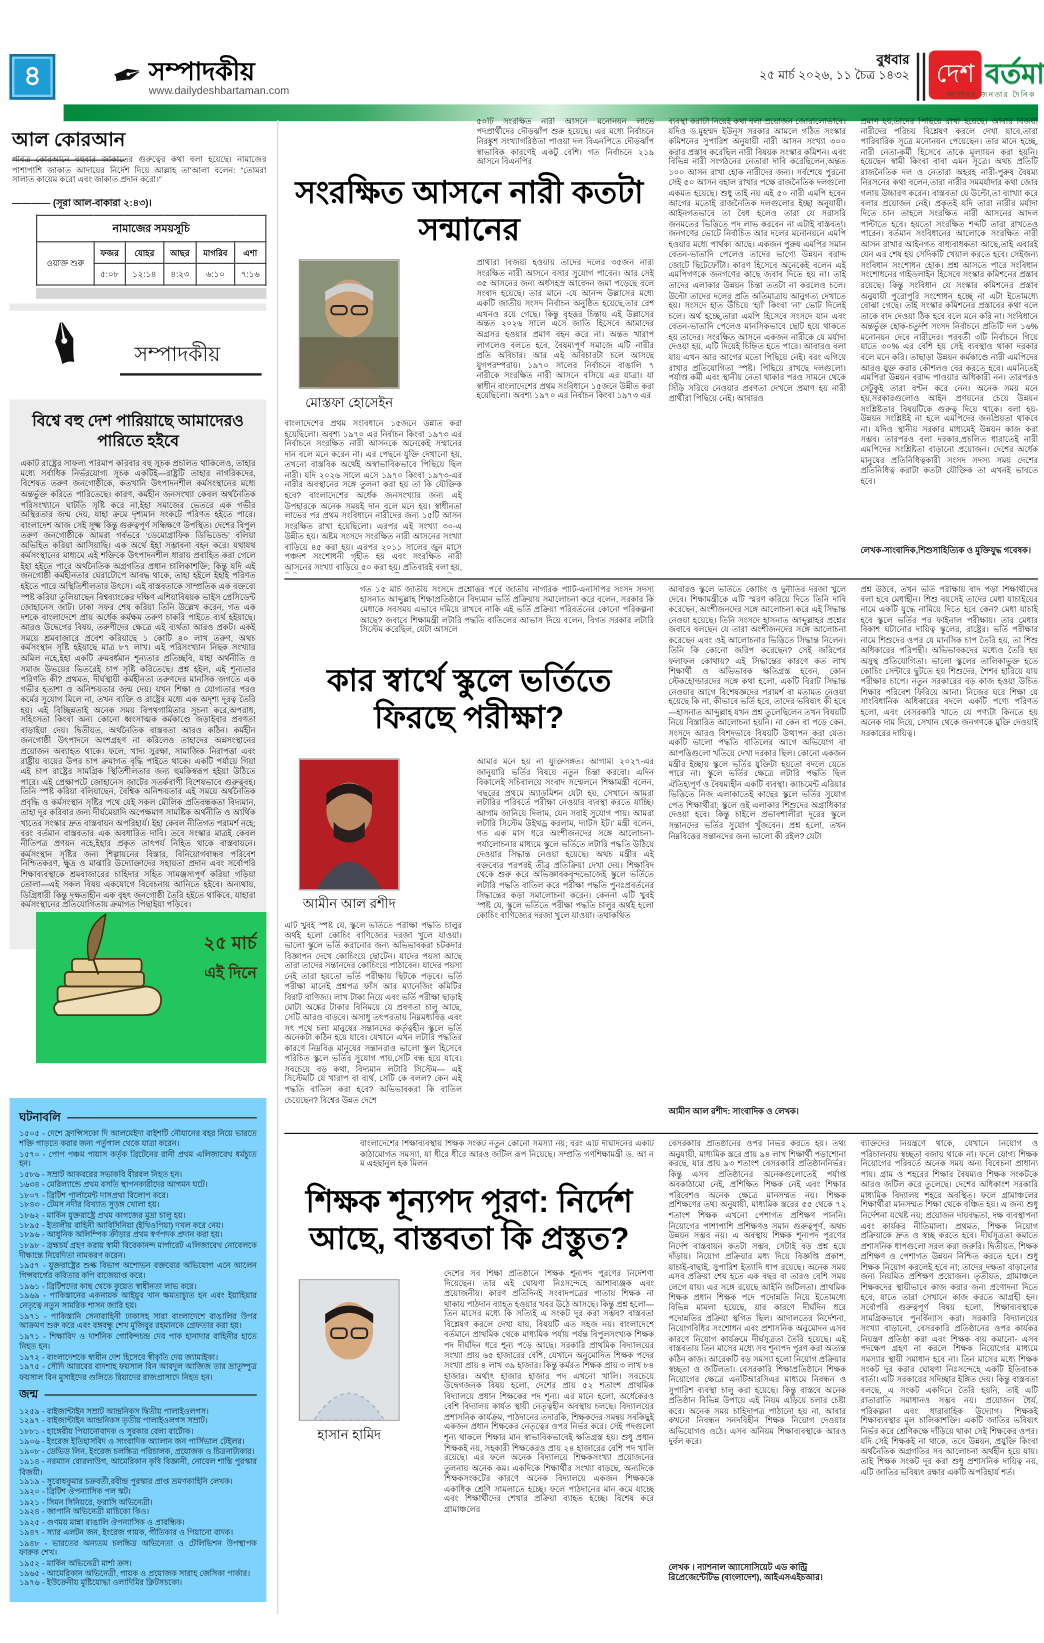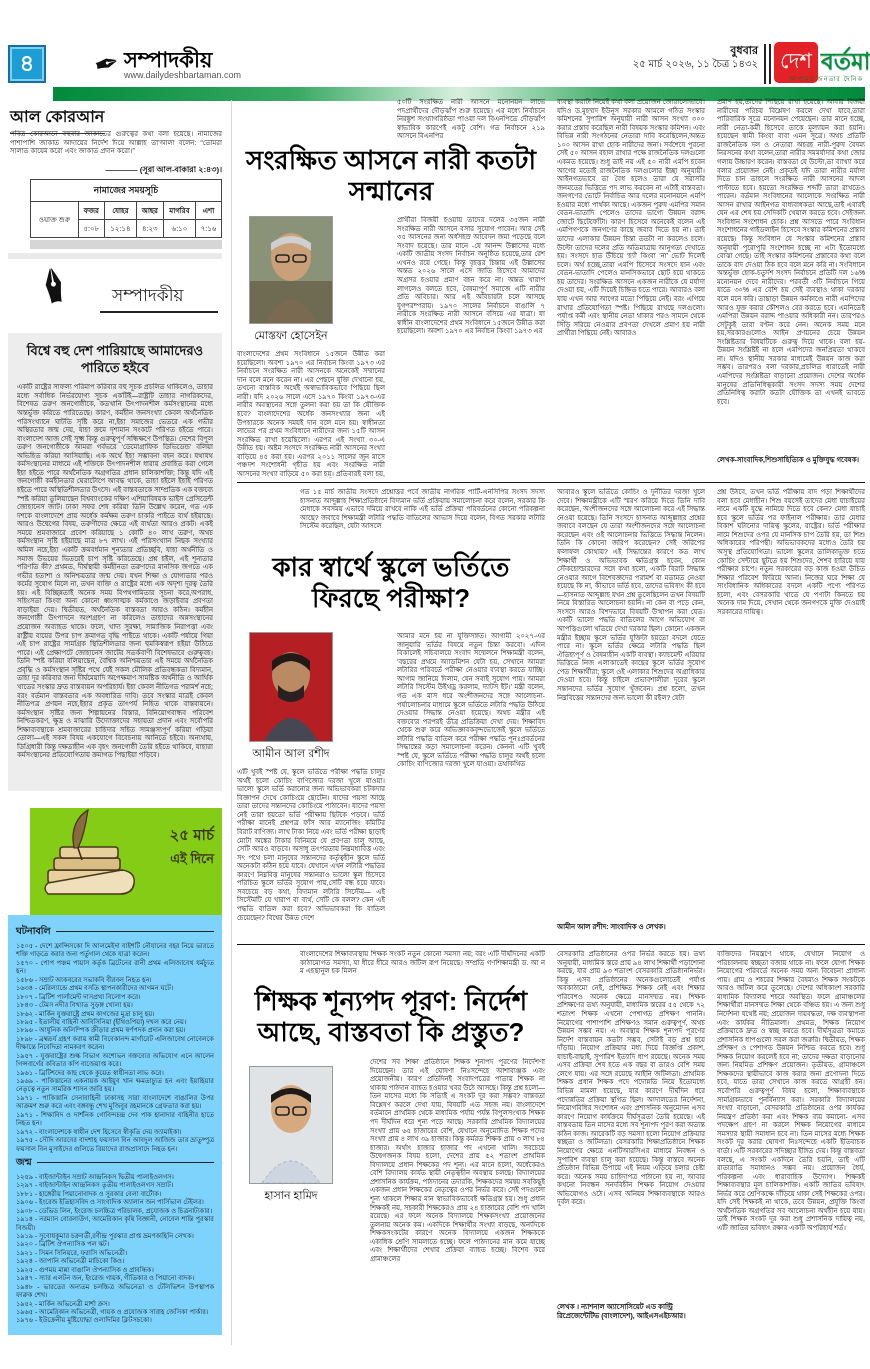--- a/index.html
+++ b/index.html
@@ -24,32 +24,32 @@
   .logo .p1{background:#e32227;color:#fff;font-weight:normal;font-size:21px;padding:3px 6px;border-radius:5px;}
   .logo .p2{color:#00913f;font-weight:bold;font-size:23px;text-shadow:0 1px 0 #bbb;}
   .tagline{left:786px;top:74px;width:80px;font-size:6.5px;color:#17642c;letter-spacing:1px;text-align:center;}
   .greenbar{left:53px;top:87px;width:812px;height:14px;
             background:linear-gradient(90deg,#008a3c 0%,#39a964 30%,#d9f0df 50%,#39a964 70%,#008a3c 100%);}
 
   
   .vrule{left:231px;top:100px;width:1px;height:1245px;background:#d6d6d6;}
   .quran-title{left:10px;top:104px;font-size:16px;font-weight:bold;border-bottom:1.5px solid #333;padding-bottom:2px;}
   .quran-body{left:10px;top:130px;width:212px;}
-  .quran-src{left:10px;top:163px;width:212px;text-align:right;font-size:8px;font-weight:bold;}
+  .quran-src{left:10px;top:163px;width:212px;font-size:8px;font-weight:bold;}
   table.prayer{left:30px;top:179px;width:192px;border-collapse:collapse;position:absolute;background:#fff;}
   table.prayer td,table.prayer th{border:1px solid #444;font-size:7px;text-align:center;padding:2.5px 1px;margin-left:46px;}
   table.prayer .cap{font-size:9px;font-weight:bold;padding:3px;}
   .strip1{left:30px;top:240px;width:192px;height:9px;background:#d6d6d6;}
   .strip2{left:8px;top:253px;width:214px;height:6px;background:#eaeaea;}
   .pen-big{left:34px;top:256px;font-size:50px;transform:rotate(-100deg);}
   .ed-label{left:112px;top:282px;font-size:17px;color:#222;}
   .ed-underline{left:100px;top:311px;width:118px;height:2px;background:#222;}
   .ed-box{left:8px;top:333px;width:214px;height:458px;background:#ededed;box-sizing:border-box;padding:10px 9px;}
   .ed-head{font-size:13px;font-weight:bold;text-align:center;line-height:1.28;margin-bottom:7px;}
-  .day-box{left:30px;top:808px;width:192px;height:126px;background:#84cc16;overflow:hidden;}
+  .day-box{left:30px;top:760px;width:192px;height:126px;background:#22c55e;overflow:hidden;}
   .day-text{position:absolute;right:8px;top:14px;text-align:right;color:#3f3416;font-weight:bold;line-height:1.7;}
   .day-text .l1{font-size:15px;}
   .day-text .l2{font-size:13px;}
   .ev-box{left:8px;top:915px;width:214px;height:420px;background:#7dd3fc;box-sizing:border-box;padding:7px 8px;overflow:hidden;}
   .ev-head{display:flex;align-items:center;gap:5px;font-weight:bold;font-size:9.5px;margin:2px 0 3px 0;}
   .ev-head .rule{flex:1;height:1.5px;background:#222;}
   .ev{font-size:6.6px;line-height:1.28;text-align:justify;color:#181818;}
 
   
   .divider{height:1px;background:#111;}

